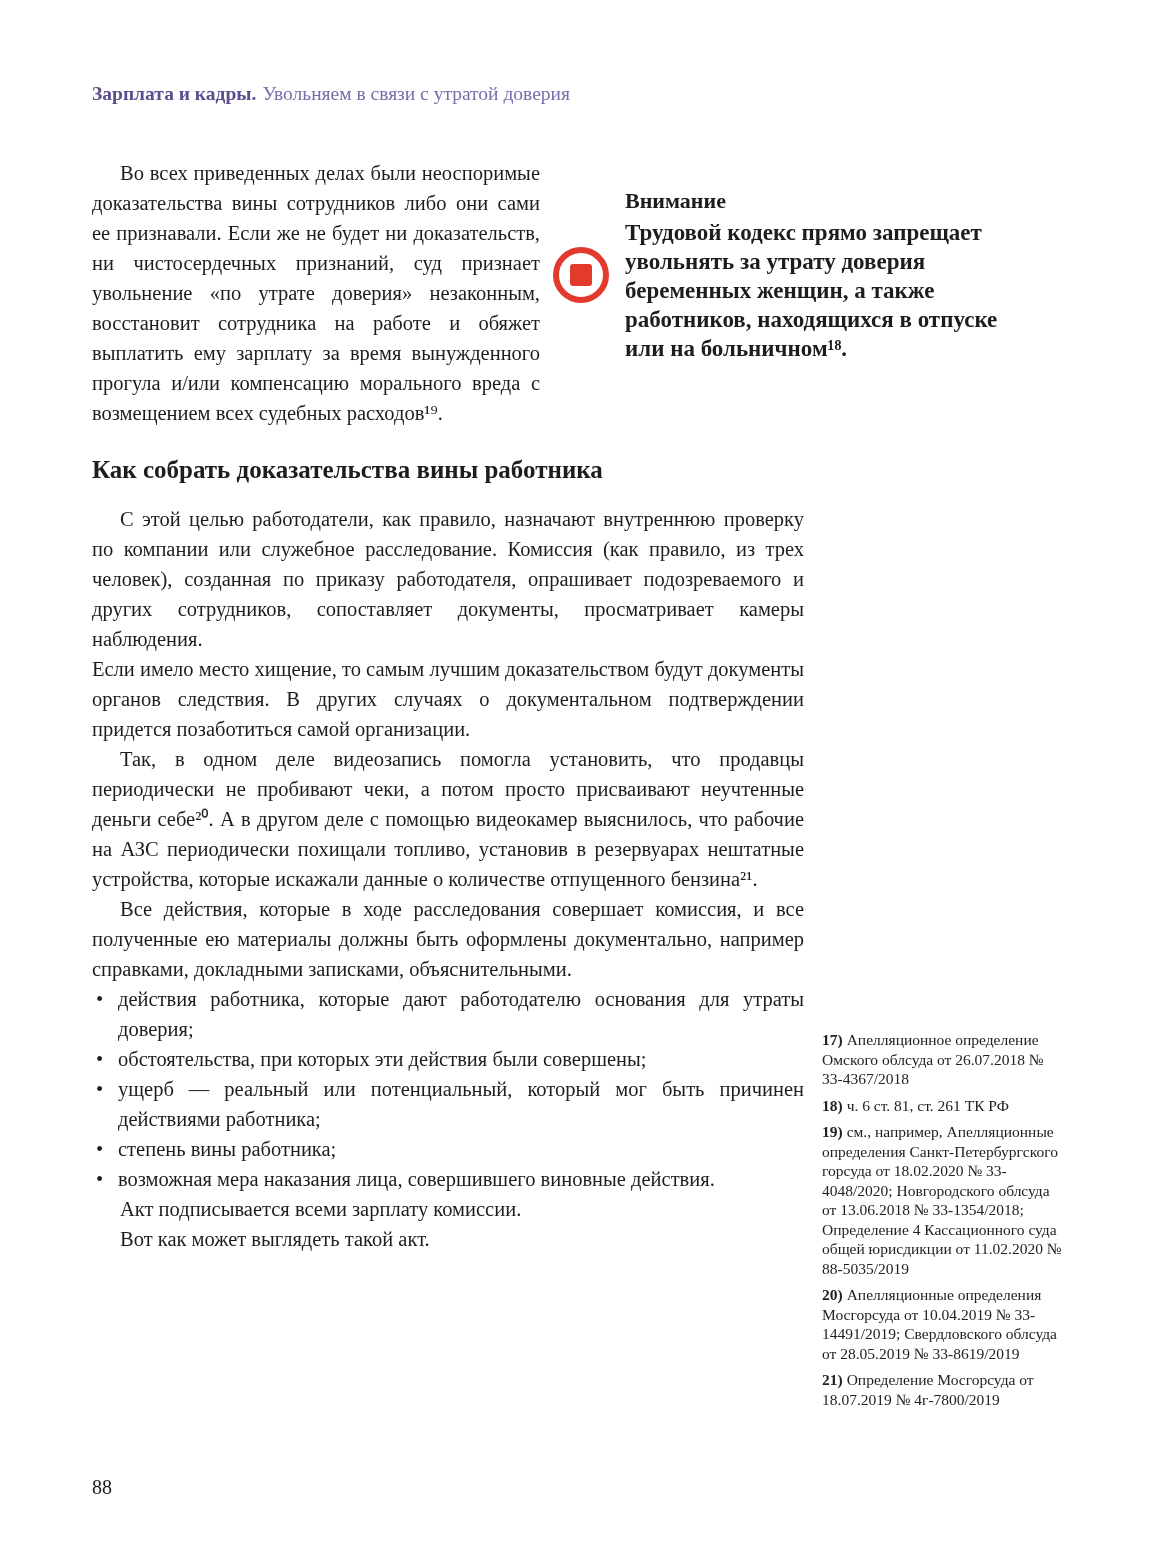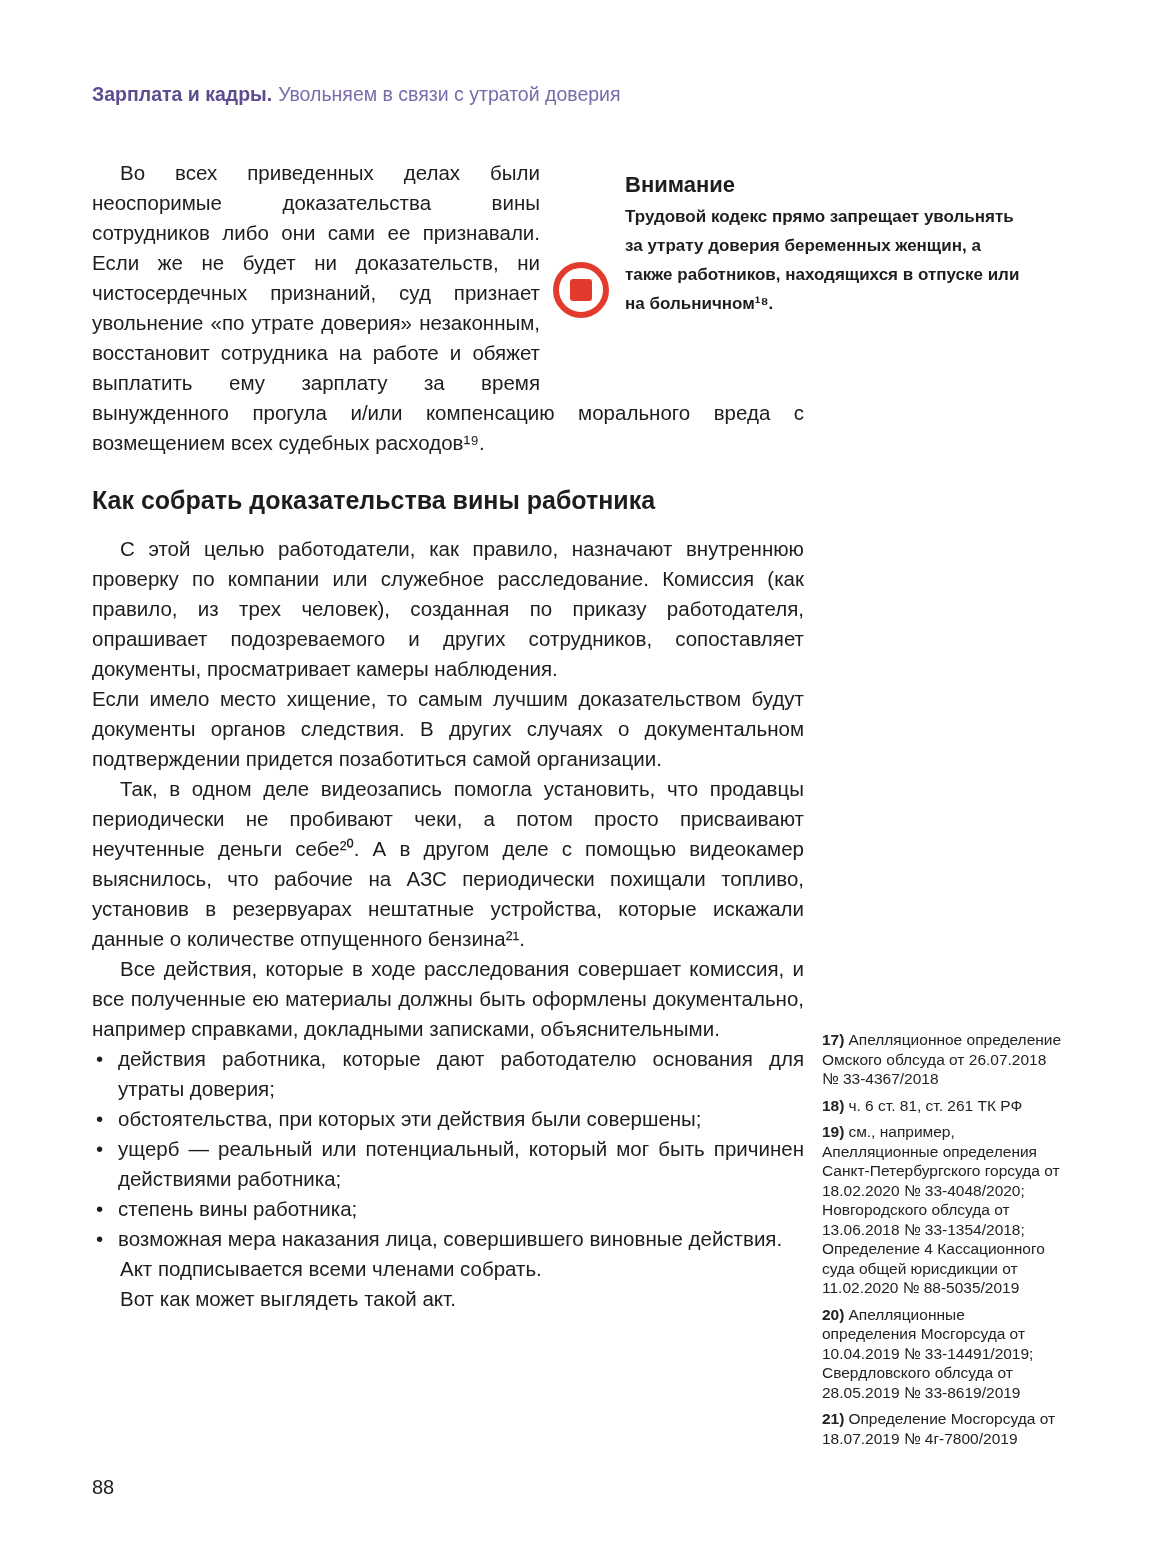--- a/index.html
+++ b/index.html
@@ -8,62 +8,62 @@
     --accent-red:#e23b2e;
     --text-color:#1d1d1b;
     --footnote-color:#222222;
   }
   html,body{margin:0;padding:0;background:#ffffff;}
   .page{
     position:relative;
     width:1163px;height:1559px;
     background:#ffffff;
     overflow:hidden;
-    font-family:Liberation Sans, sans-serif;
+    font-family:Liberation Serif, serif;
     color:var(--text-color);
   }
   
   .page-header{
     position:absolute;left:92px;top:82px;
     font-size:19.5px;line-height:24px;white-space:nowrap;
   }
   .page-header .rubric{font-weight:bold;color:var(--brand-purple-bold);}
   .page-header .article{color:var(--brand-purple);margin-left:6px;}
   
   .main-col{
     position:absolute;left:92px;top:158px;width:712px;
     font-size:20.5px;line-height:30px;text-align:justify;
   }
   .para{margin:0;}
   .para.indent{text-indent:28px;}
   
   .callout{
     float:right;
     width:477px;
-    margin:12px -226px 64px 13px;
-    display:flex;align-items:flex-end;gap:16px;
+    margin:28px -226px 64px 13px;
+    display:flex;align-items:center;gap:16px;
     text-align:left;
   }
   .callout-icon{
     flex:0 0 auto;
     width:44px;height:44px;
     border:6px solid var(--accent-red);
     border-radius:50%;
     display:flex;align-items:center;justify-content:center;
   }
   .callout-icon-square{
     width:22px;height:22px;border-radius:3px;
     background:var(--accent-red);
   }
   .callout-content{flex:1 1 auto;}
   .callout-title{
     font-weight:bold;font-size:22px;line-height:26px;margin-top:2px;
   }
   .callout-text{
-    font-weight:bold;font-size:17px;line-height:29px;margin-top:4px;
+    font-weight:bold;font-size:23px;line-height:29px;margin-top:4px;
   }
   
   .section-heading{
     font-size:25px;line-height:32px;font-weight:bold;
     margin:26px 0 18px 0;text-align:left;
   }
   
   .bullets{list-style:none;margin:0;padding:0;}
   .bullet{position:relative;padding-left:26px;margin:0;}
   .bullet .dot{position:absolute;left:4px;top:0;}
@@ -112,21 +112,21 @@
     <p class="para indent">Все действия, которые в ходе расследования совершает комиссия, и все полученные ею материалы должны быть оформлены документально, например справками, докладными записками, объяснительными.</p>
 
     <ul class="bullets">
       <li class="bullet"><span class="dot">•</span><span>действия работника, которые дают работодателю основания для утраты доверия;</span></li>
       <li class="bullet"><span class="dot">•</span><span>обстоятельства, при которых эти действия были совершены;</span></li>
       <li class="bullet"><span class="dot">•</span><span>ущерб — реальный или потенциальный, который мог быть причинен действиями работника;</span></li>
       <li class="bullet"><span class="dot">•</span><span>степень вины работника;</span></li>
       <li class="bullet"><span class="dot">•</span><span>возможная мера наказания лица, совершившего виновные действия.</span></li>
     </ul>
 
-    <p class="para indent">Акт подписывается всеми членами собрать.</p>
+    <p class="para indent">Акт подписывается всеми зарплату комиссии.</p>
     <p class="para indent">Вот как может выглядеть такой акт.</p>
 
   </main>
 
   <aside class="footnotes">
     <p class="footnote"><b class="fn-num">17)</b><span class="fn-text">Апелляционное определение Омского облсуда от 26.07.2018 № 33-4367/2018</span></p>
     <p class="footnote"><b class="fn-num">18)</b><span class="fn-text">ч. 6 ст. 81, ст. 261 ТК РФ</span></p>
     <p class="footnote"><b class="fn-num">19)</b><span class="fn-text">см., например, Апелляционные определения Санкт-Петербургского горсуда от 18.02.2020 № 33-4048/2020; Новгородского облсуда от 13.06.2018 № 33-1354/2018; Определение 4 Кассационного суда общей юрисдикции от 11.02.2020 № 88-5035/2019</span></p>
     <p class="footnote"><b class="fn-num">20)</b><span class="fn-text">Апелляционные определения Мосгорсуда от 10.04.2019 № 33-14491/2019; Свердловского облсуда от 28.05.2019 № 33-8619/2019</span></p>
     <p class="footnote"><b class="fn-num">21)</b><span class="fn-text">Определение Мосгорсуда от 18.07.2019 № 4г-7800/2019</span></p>

